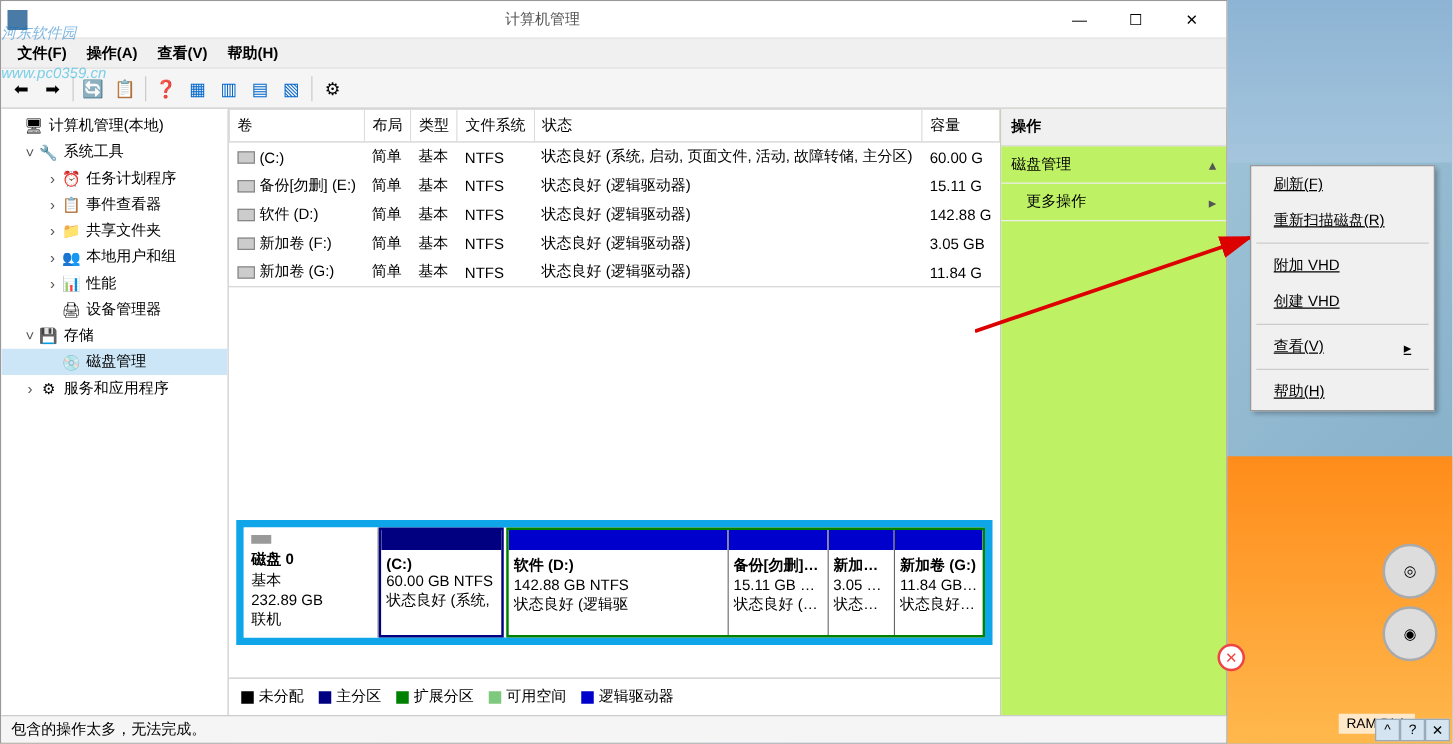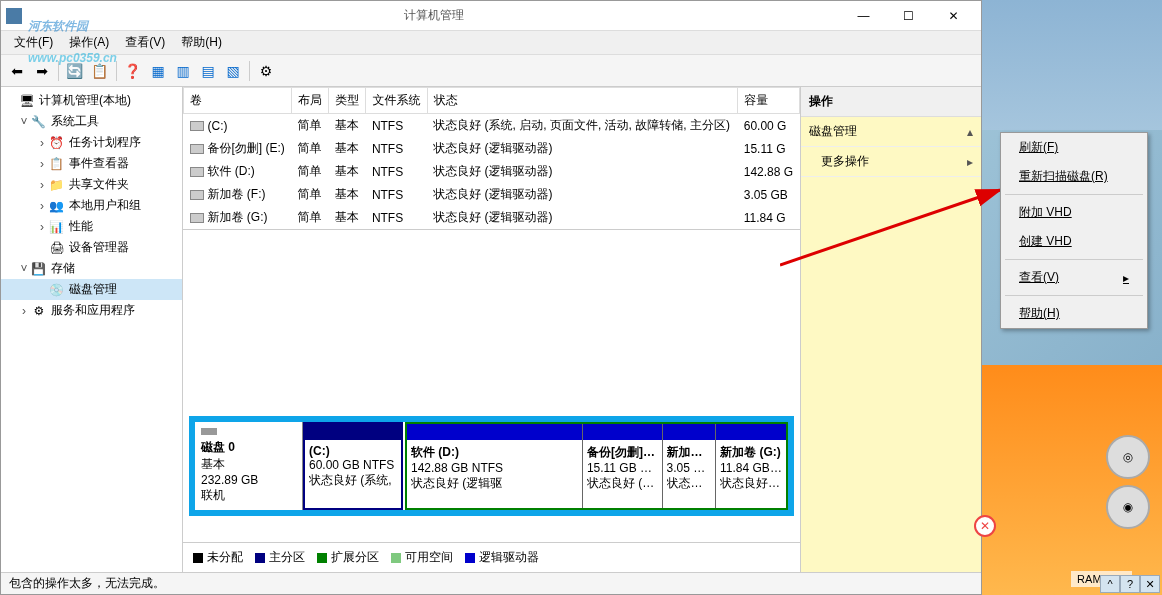--- a/index.html
+++ b/index.html
@@ -4,21 +4,21 @@
 <style>
 * { box-sizing: border-box; margin: 0; padding: 0; font-family: "Microsoft YaHei", "SimSun", sans-serif; font-size: 12px; }
 body { width: 1162px; height: 595px; background: linear-gradient(135deg, #e89560 0%, #d4a574 30%, #9fc4d8 60%, #7da8c4 100%); position: relative; overflow: hidden; }
 .main-window { position: absolute; left: 0; top: 0; width: 982px; height: 595px; background: #fff; border: 1px solid #999; display: flex; flex-direction: column; }
 .titlebar { height: 30px; background: #fff; display: flex; align-items: center; padding: 0 5px; border-bottom: 1px solid #ddd; }
 .titlebar .app-icon { width: 16px; height: 16px; background: #4a7ba6; margin-right: 5px; }
 .titlebar .title { flex: 1; color: #555; text-align: center; }
 .titlebar .win-btns { display: flex; }
 .titlebar .win-btn { width: 45px; height: 28px; display: flex; align-items: center; justify-content: center; color: #000; cursor: pointer; }
 .menubar { height: 24px; display: flex; align-items: center; padding: 0 5px; border-bottom: 1px solid #ddd; background: #f0f0f0; }
-.menubar .menu-item { padding: 17px 8px; cursor: pointer; }
+.menubar .menu-item { padding: 17px 8px; cursor: pointer; font-weight: bold; }
 .toolbar { height: 32px; display: flex; align-items: center; padding: 0 5px; gap: 3px; border-bottom: 1px solid #ccc; background: #f5f5f5; }
 .toolbar .tb-btn { width: 22px; height: 22px; border: 1px solid transparent; display: flex; align-items: center; justify-content: center; cursor: pointer; font-size: 14px; }
 .toolbar .sep { width: 1px; height: 20px; background: #ccc; margin: 0 2px; }
 .body-area { flex: 1; display: flex; overflow: hidden; }
 .tree-panel { width: 182px; border-right: 1px solid #ccc; background: #fff; overflow: auto; padding: 3px 0; }
 .tree-node { display: flex; align-items: center; padding: 2px 4px; cursor: pointer; white-space: nowrap; }
 .tree-node.selected { background: #cde6f7; }
 .tree-node .expander { width: 14px; display: inline-flex; justify-content: center; color: #555; }
 .tree-node .icon { width: 16px; height: 16px; margin-right: 4px; display: inline-flex; align-items: center; justify-content: center; }
 .tree-node.l1 { padding-left: 4px; }
@@ -37,26 +37,26 @@
 .part-group { flex: 1; display: flex; border: 2px solid #008000; }
 .partition { border-right: 1px solid #666; display: flex; flex-direction: column; overflow: hidden; }
 .partition:last-child { border-right: none; }
 .part-header { height: 16px; background: #0000cc; }
 .part-header.primary { background: #000080; }
 .part-body { flex: 1; padding: 4px; font-size: 11px; background: #fff; overflow: hidden; }
 .part-body div { white-space: nowrap; overflow: hidden; text-overflow: ellipsis; }
 .legend { padding: 6px 10px; border-top: 1px solid #ccc; font-size: 11px; display: flex; gap: 12px; }
 .legend .lg { display: flex; align-items: center; gap: 4px; }
 .legend .sw { width: 10px; height: 10px; }
-.right-panel { width: 180px; background: #fef9c3; }
+.right-panel { width: 180px; background: #bef264; }
 .right-panel .hdr { background: #f0f0f0; padding: 6px 8px; font-weight: bold; border-bottom: 1px solid #ddd; }
 .right-panel .section { padding: 6px 8px; border-bottom: 1px solid #eee; display: flex; justify-content: space-between; align-items: center; }
 .right-panel .expand { color: #555; }
 .statusbar { height: 22px; border-top: 1px solid #ccc; padding: 2px 8px; display: flex; align-items: center; background: #f5f5f5; }
-.watermark { position: absolute; left: 28px; top: 5px; font-size: 28px; font-weight: bold; color: rgba(0,114,198,0.5); pointer-events: none; z-index: 50; font-style: italic; }
+.watermark { position: absolute; left: 1px; top: 5px; font-size: 28px; font-weight: normal; color: rgba(0,114,198,0.5); pointer-events: none; z-index: 50; font-style: italic; }
 .watermark .sub { font-size: 12px; color: rgba(0,170,220,0.5); }
 .context-menu { position: absolute; left: 1000px; top: 132px; width: 148px; background: #f0f0f0; border: 1px solid #999; box-shadow: 2px 2px 4px rgba(0,0,0,.3); z-index: 100; }
 .context-menu .mi { padding: 6px 18px; cursor: pointer; display: flex; justify-content: space-between; align-items: center; text-decoration: underline; }
 .context-menu .msep { height: 1px; background: #ccc; margin: 3px 4px; }
 .arrow { position: absolute; z-index: 90; pointer-events: none; }
 .sky-clouds { position: absolute; right: 0; top: 0; width: 180px; height: 130px; background: linear-gradient(#8db4d4, #a5c5dd); z-index: -1; }
 .orange-panel { position: absolute; right: 0; bottom: 0; width: 180px; height: 230px; background: linear-gradient(#ff8c1a, #ffb84d); }
 .orange-panel .circle { position: absolute; width: 44px; height: 44px; border-radius: 50%; background: #ddd; border: 2px solid #aaa; display: flex; align-items: center; justify-content: center; }
 .ram-disk-label { position: absolute; right: 30px; bottom: 8px; background: rgba(255,255,255,.7); padding: 2px 6px; font-size: 11px; }
 .help-btns { position: absolute; right: 2px; bottom: 2px; display: flex; }

